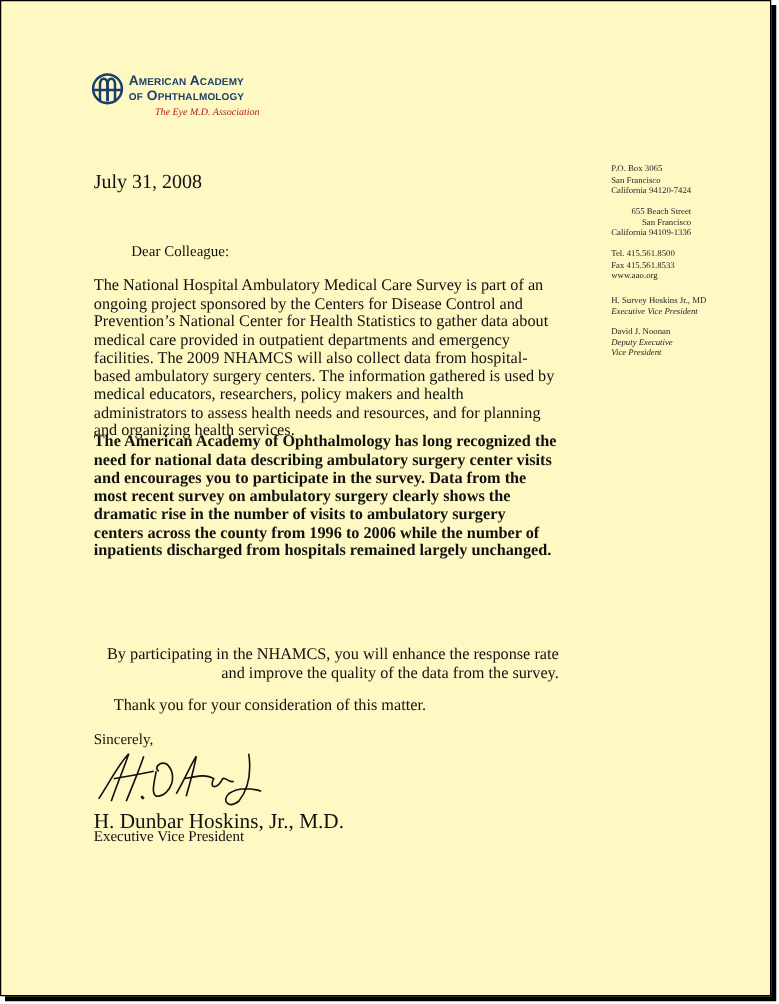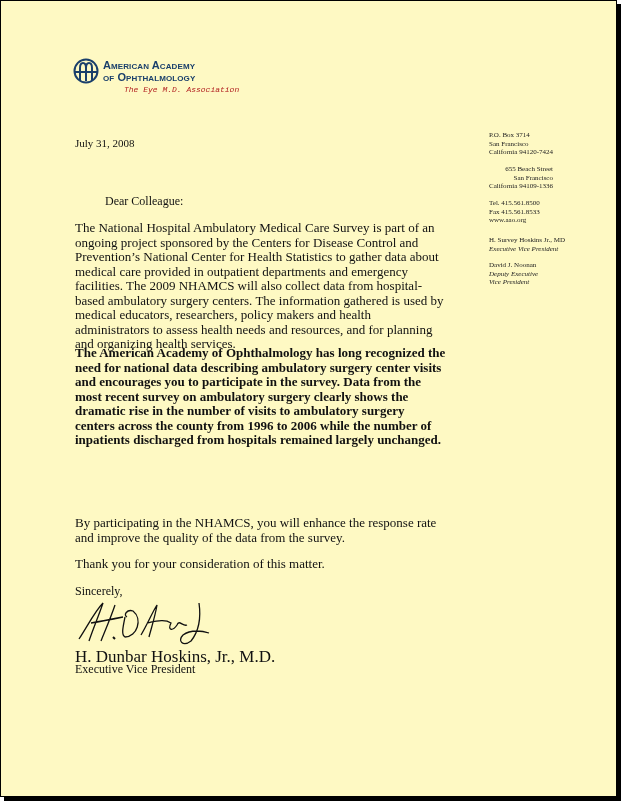--- a/index.html
+++ b/index.html
@@ -13,32 +13,32 @@
     .logo { position: absolute; left: 72px; top: 57px; width: 170px; height: 40px; }
     .logo-mark { position: absolute; left: 0; top: 0; width: 26px; height: 26px; }
     .logo-line1, .logo-line2 {
       position: absolute; left: 30px; font-family: "Liberation Sans", sans-serif;
       font-weight: bold; color: #1a3f6b; font-size: 11px; letter-spacing: 0.1px;
       font-variant: small-caps; white-space: nowrap;
     }
     .logo-line1 { top: 1px; }
     .logo-line2 { top: 13px; }
     .logo-tag {
-      position: absolute; left: 51px; top: 27px; font-family: Liberation Mono, monospace;
+      position: absolute; left: 51px; top: 27px; font-family: Liberation Serif, serif;
       font-style: italic; color: #b22222; font-size: 8px; white-space: nowrap; text-align: right;
     }
     .serif { font-family: "Liberation Serif", serif; color: #111; }
-    .date { position: absolute; left: 74px; top: 136px; font-size: 11px; }
+    .date { position: absolute; left: 74px; top: 136px; font-size: 16px; }
     .salutation { position: absolute; left: 74px; top: 193px; font-size: 12px; margin-left: 30px; }
     .body-text { position: absolute; left: 74px; width: 372px; font-size: 13px; line-height: 14.5px; }
     .p1 { top: 220px; }
     .p2 { top: 345px; font-weight: bold; }
     .p3 { top: 458px; }
-    .p4 { top: 515px; }
-    .p5 { top: 556px; }
+    .p4 { top: 515px; text-align: right; }
+    .p5 { top: 556px; margin-left: 16px; }
     .closing { position: absolute; left: 74px; top: 583px; font-size: 12px; }
     .signature { position: absolute; left: 72px; top: 596px; width: 140px; height: 50px; }
     .signer-name { position: absolute; left: 74px; top: 646px; font-size: 17px; }
     .signer-title { position: absolute; left: 74px; top: 661px; font-size: 12px; }
     .side { position: absolute; left: 488px; font-size: 7px; line-height: 8.5px; color: #222; }
     .side .it { font-style: italic; }
     .s1 { top: 130px; }
     .s2 { top: 164px; text-align: right; }
     .s3 { top: 198px; }
     .s4 { top: 235px; }
@@ -56,21 +56,21 @@
       <path d="M7 23 L7 10 Q7 5 10 5 Q13 5 13 10 L13 23" fill="none" stroke="#1a3f6b" stroke-width="2"></path>
       <path d="M13 23 L13 10 Q13 5 16 5 Q19 5 19 10 L19 23" fill="none" stroke="#1a3f6b" stroke-width="2"></path>
       <line x1="2" y1="14" x2="24" y2="14" stroke="#1a3f6b" stroke-width="2"></line>
     </svg>
     <div class="logo-line1">American Academy</div>
     <div class="logo-line2">of Ophthalmology</div>
     <div class="logo-tag">The Eye M.D. Association</div>
   </div>
 
   <div class="side serif s1">
-    <span class="p-line">P.O. Box 3714</span>
+    <span class="p-line">P.O. Box 3065</span>
     <span class="p-line">San Francisco</span>
     <span class="p-line">California 94120-7424</span>
   </div>
   <div class="side serif s2">
     <span class="p-line">655 Beach Street</span>
     <span class="p-line">San Francisco</span>
     <span class="p-line">California 94109-1336</span>
   </div>
   <div class="side serif s3">
     <span class="p-line">Tel.   415.561.8500</span>

